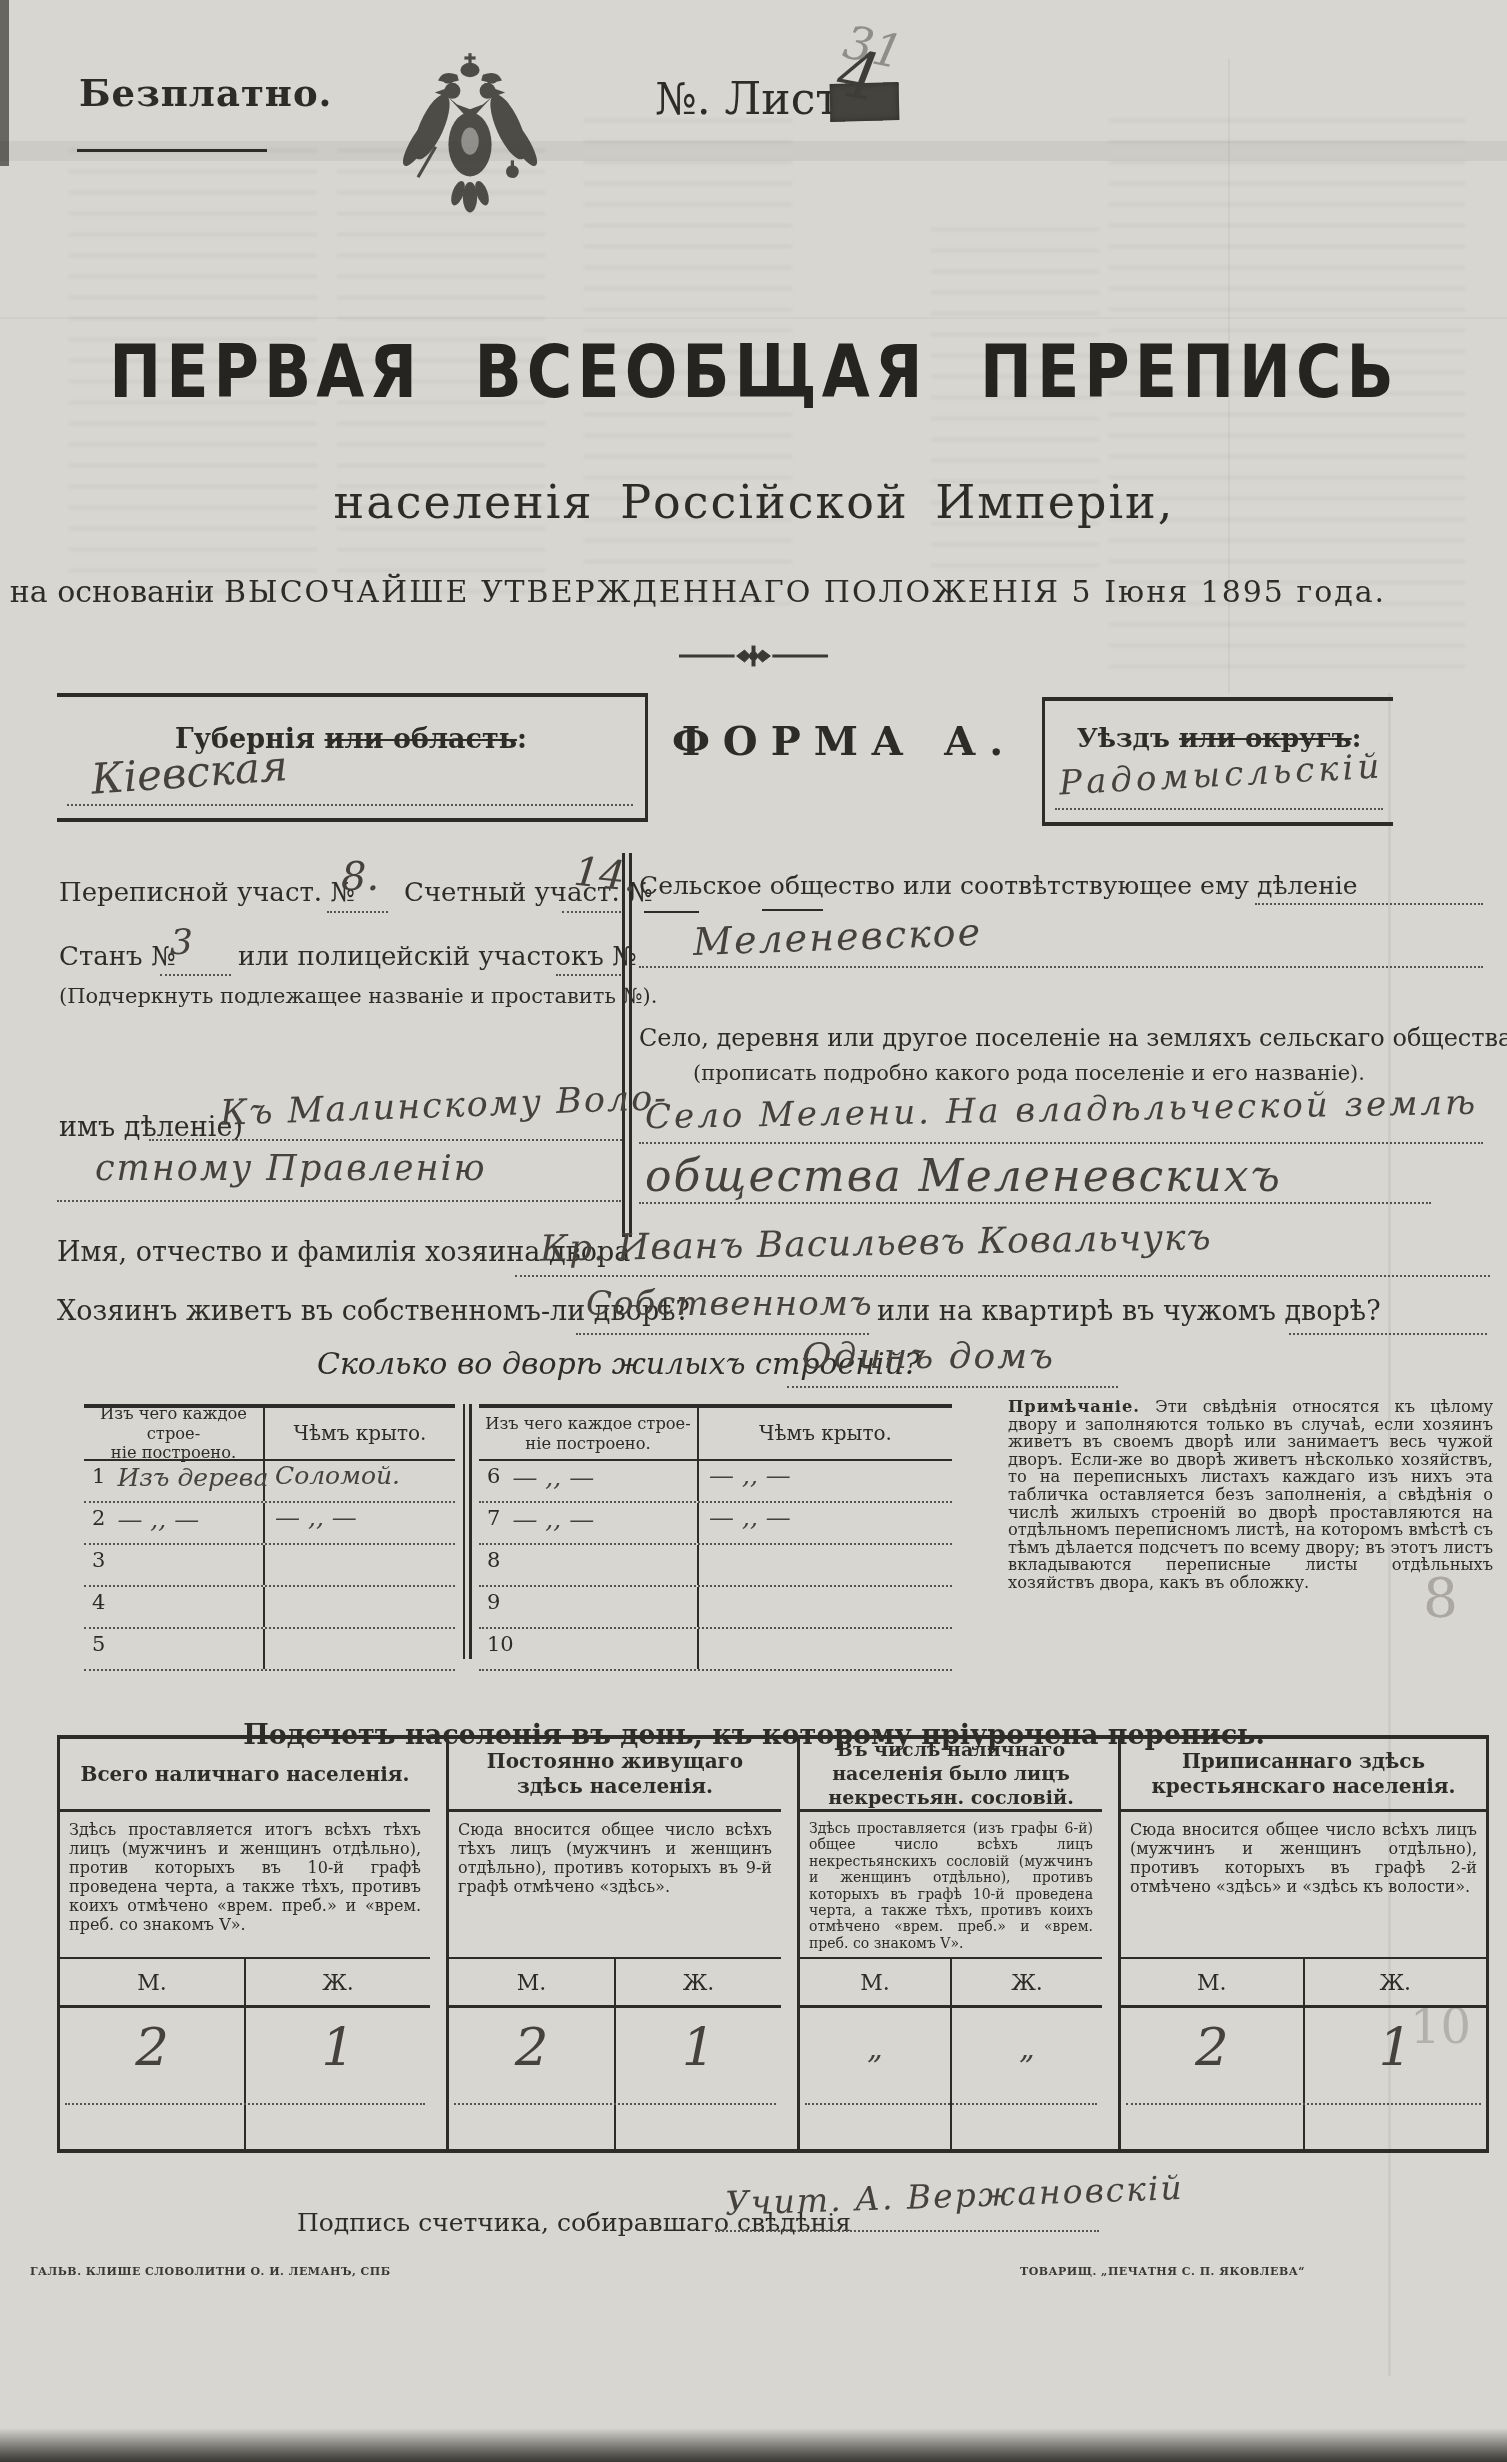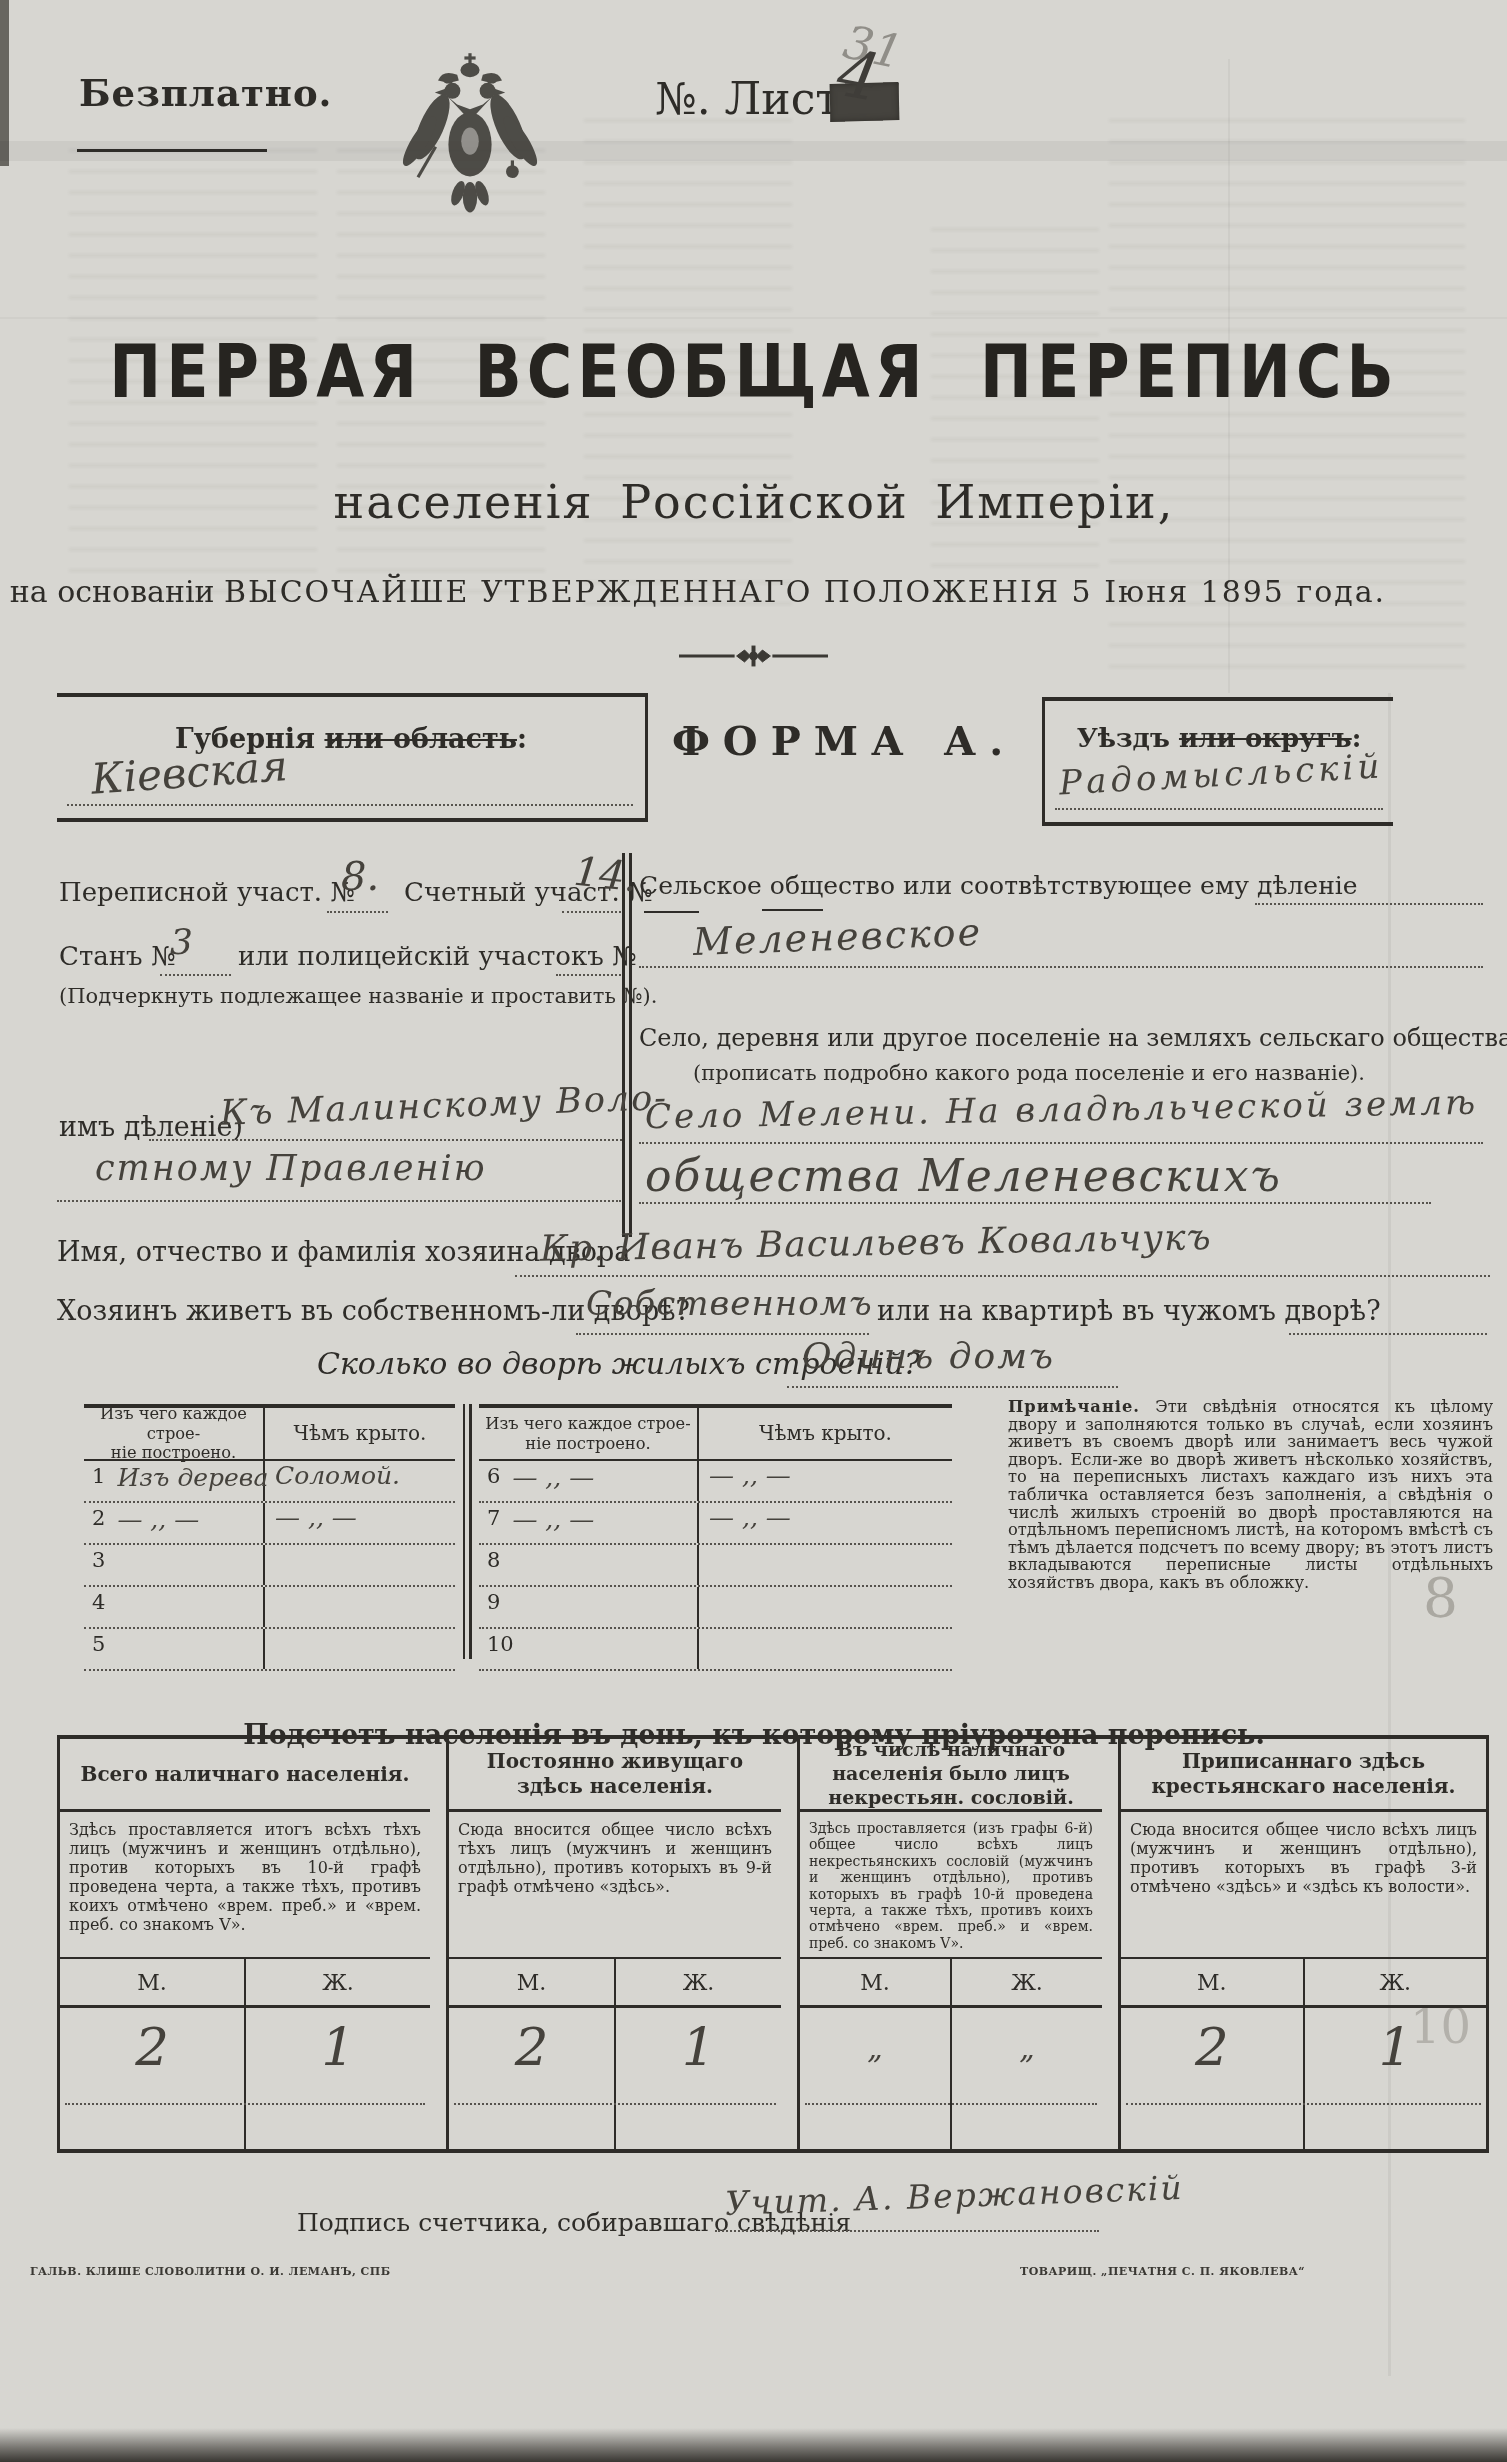--- a/index.html
+++ b/index.html
@@ -318,21 +318,21 @@
         <div>Ж.</div>
       </div>
       <div class="gvals">
         <div class="half hw" style="font-size:30px;padding-top:22px;">„</div>
         <div class="half hw" style="font-size:30px;padding-top:22px;">„</div>
         <div class="vdot"></div>
       </div>
     </div>
     <div class="cgroup" style="flex:1;">
       <div class="ghead">Приписаннаго здѣсь крестьянскаго населенія.</div>
-      <div class="gdesc">Сюда вносится общее число всѣхъ лицъ (мужчинъ и женщинъ отдѣльно), противъ которыхъ въ графѣ 3-й отмѣчено «здѣсь» и «здѣсь къ волости».</div>
+      <div class="gdesc">Сюда вносится общее число всѣхъ лицъ (мужчинъ и женщинъ отдѣльно), противъ которыхъ въ графѣ 2-й отмѣчено «здѣсь» и «здѣсь къ волости».</div>
       <div class="gsub">
         <div>М.</div>
         <div>Ж.</div>
       </div>
       <div class="gvals">
         <div class="half hw">2</div>
         <div class="half hw">1</div>
         <div class="vdot"></div>
       </div>
     </div>

